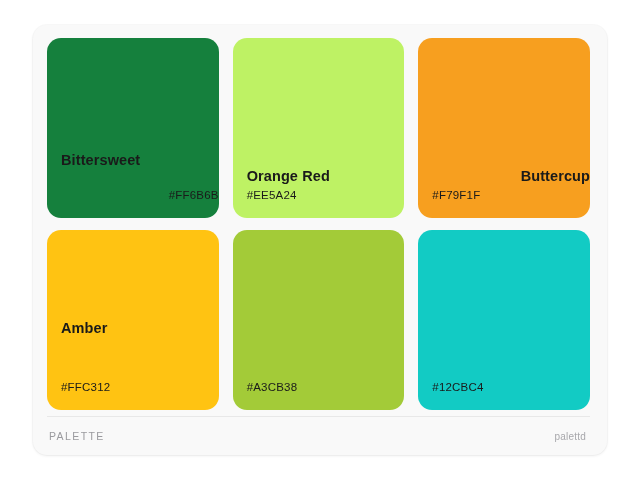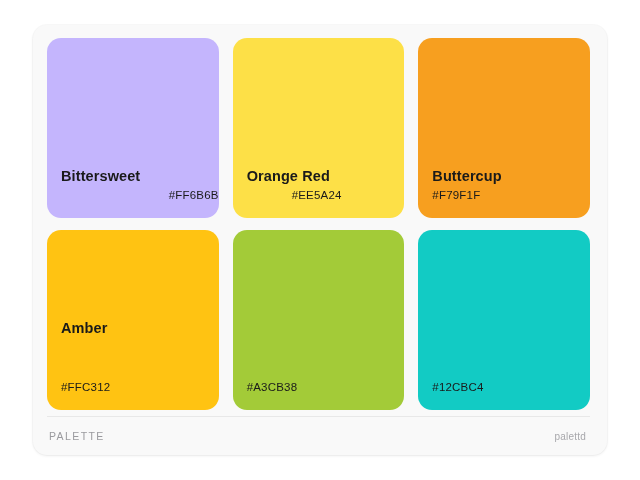--- a/index.html
+++ b/index.html
@@ -97,32 +97,32 @@
   }
 </style>
 </head>
 <body>
 
 <div class="page">
   <div class="palette-card" style="background-color: rgb(249, 249, 249);">
 
     <div class="swatch-grid">
 
-      <div class="swatch" style="background-color: #c4b5fd;">
+      <div class="swatch" style="background-color: #15803d; gap: 16px;">
         <div class="swatch-name" style="color: rgb(26, 26, 26);">Bittersweet</div>
         <div class="swatch-hex" style="color: rgb(26, 26, 26); text-align: right;">#FF6B6B</div>
       </div>
 
-      <div class="swatch" style="background-color: #fde047; border-radius: 14px;">
+      <div class="swatch" style="background-color: #bef264; border-radius: 14px;">
         <div class="swatch-name" style="color: rgb(26, 26, 26);">Orange Red</div>
-        <div class="swatch-hex" style="color: rgb(26, 26, 26); margin-left: 45px;">#EE5A24</div>
+        <div class="swatch-hex" style="color: rgb(26, 26, 26);">#EE5A24</div>
       </div>
 
       <div class="swatch" style="background-color: rgb(247, 159, 31);">
-        <div class="swatch-name" style="color: rgb(26, 26, 26);">Buttercup</div>
+        <div class="swatch-name" style="color: rgb(26, 26, 26); text-align: right;">Buttercup</div>
         <div class="swatch-hex" style="color: rgb(26, 26, 26);">#F79F1F</div>
       </div>
 
       <div class="swatch" style="background-color: rgb(255, 195, 18); gap: 40px;">
         <div class="swatch-name" style="color: rgb(26, 26, 26);">Amber</div>
         <div class="swatch-hex" style="color: rgb(26, 26, 26);">#FFC312</div>
       </div>
 
       <div class="swatch" style="background-color: rgb(163, 203, 56);">
         <div class="swatch-hex" style="color: rgb(26, 26, 26);">#A3CB38</div>

